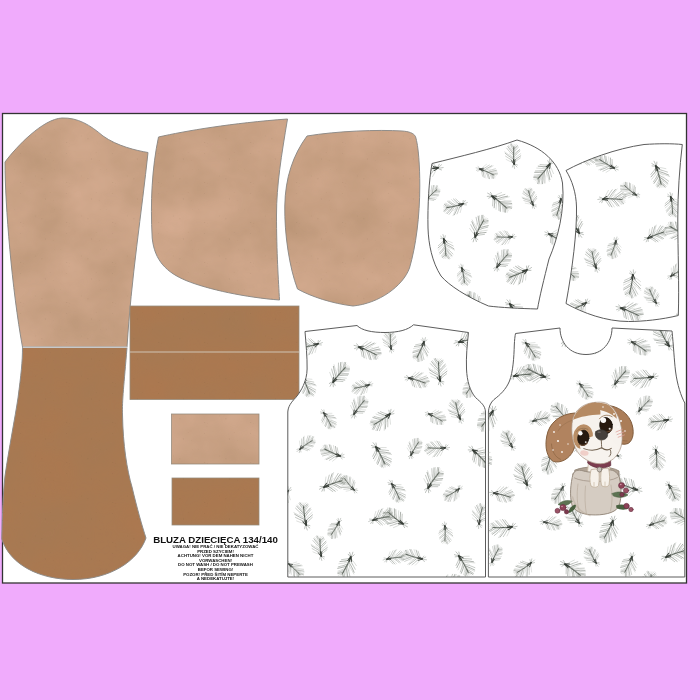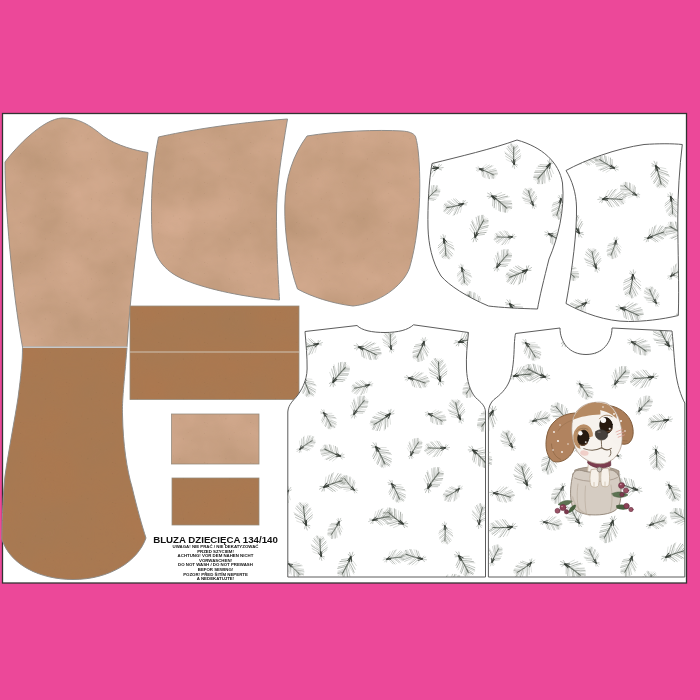--- a/index.html
+++ b/index.html
@@ -1,15 +1,15 @@
 <!DOCTYPE html>
 <html><head><meta charset="utf-8">
 <style>
 html,body{margin:0;padding:0;background:#ffffff;}
-#page{position:relative;width:700px;height:700px;overflow:hidden;font-family:"Liberation Sans",sans-serif;background:#ec4899;}
+#page{position:relative;width:700px;height:700px;overflow:hidden;font-family:"Liberation Sans",sans-serif;background:#f0abfc;}
 </style></head>
 <body>
 <div id="page">
 <svg width="700" height="700" viewBox="0 0 700 700" xmlns="http://www.w3.org/2000/svg">
 <defs>
 <g id="tuft" fill="none" stroke-linecap="round">
           <path d="M0,0 Q8,0.6 16.5,2.4" stroke="#39413a" stroke-width="0.9" opacity="0.9"></path>
           <path d="M1.0,0.1 Q3.5,-4.4 5.6,-6.9" stroke="#a2a8a0" stroke-width="0.45" opacity="0.65"></path>
           <path d="M1.0,0.1 Q3.2,3.3 4.9,7.1" stroke="#7d857c" stroke-width="0.5" opacity="0.7"></path>
           <path d="M1.5,0.1 Q4.1,-2.5 6.2,-3.4" stroke="#b9beb6" stroke-width="0.4" opacity="0.6"></path>

